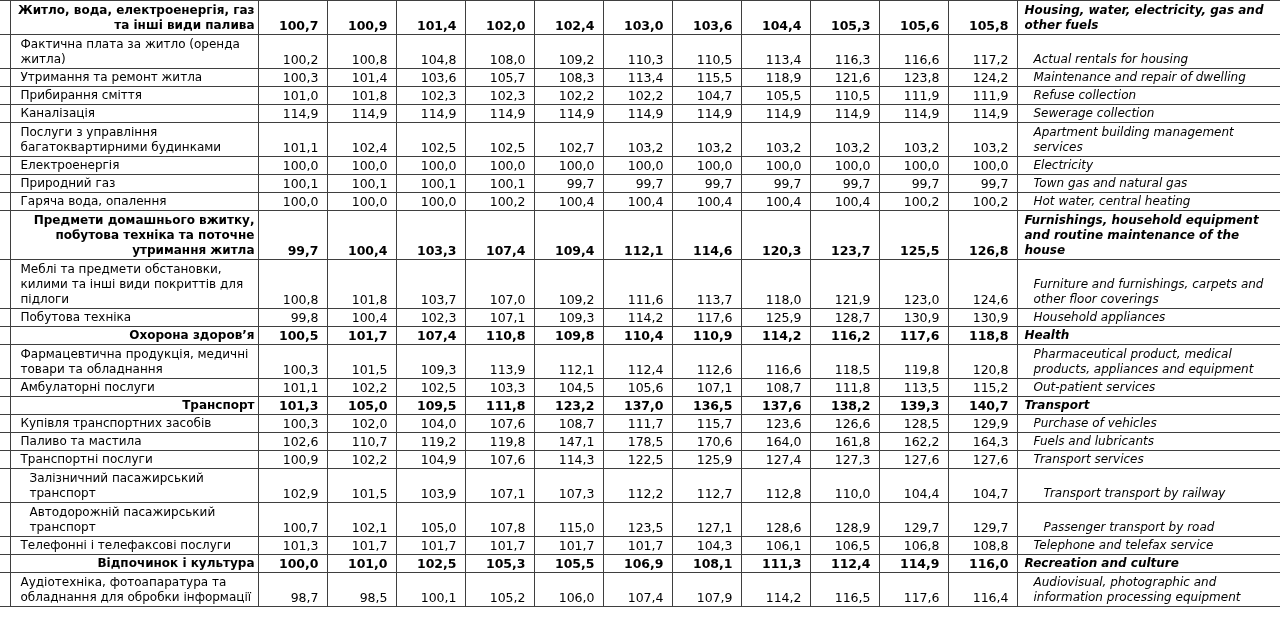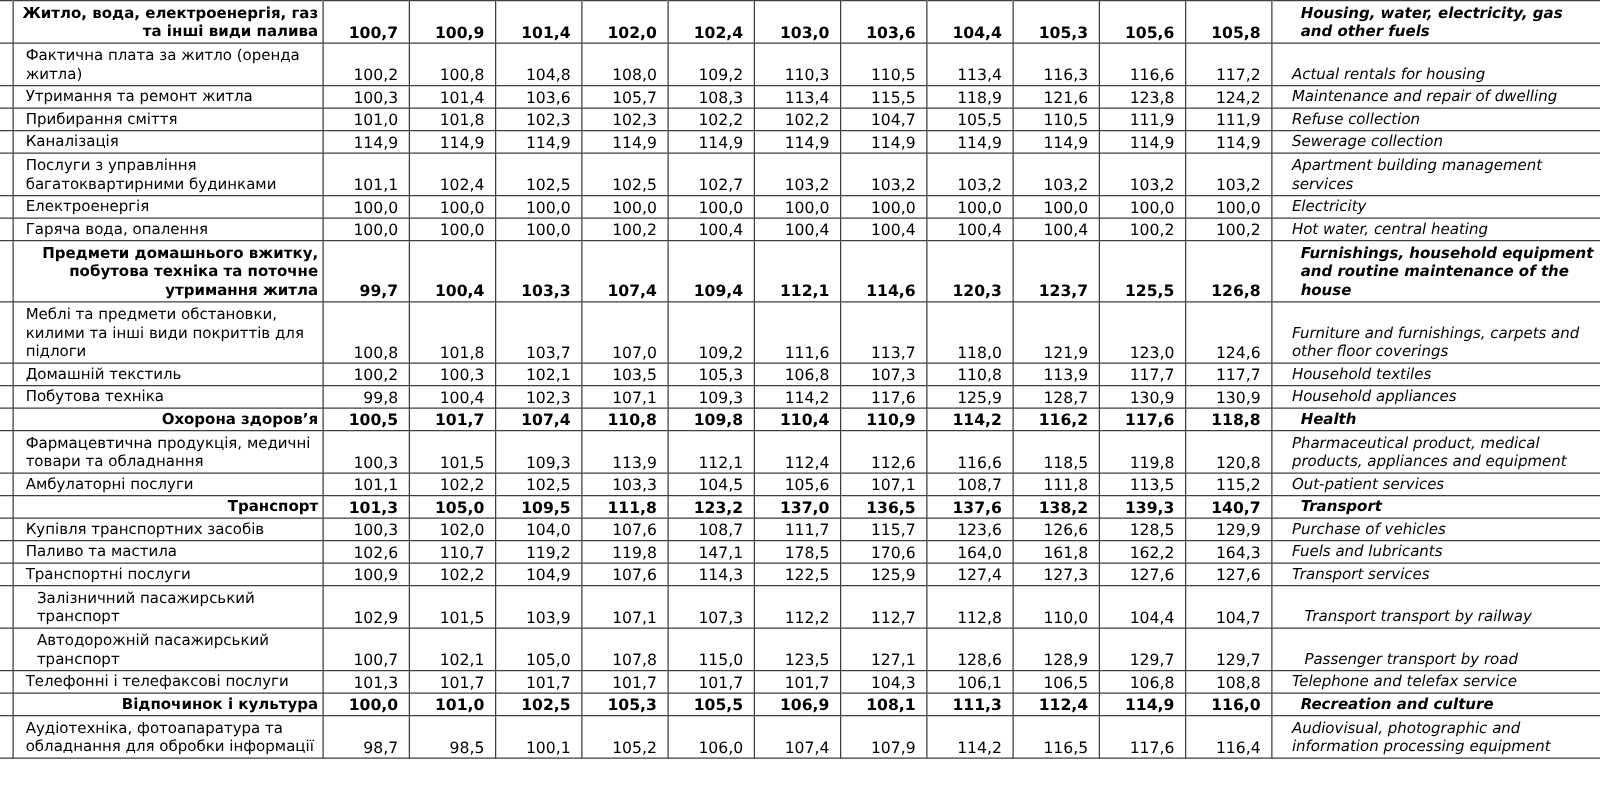--- a/index.html
+++ b/index.html
@@ -49,21 +49,21 @@
 
   
   tr.l1 td { height: 15px; }
   tr.l2 td { height: 31px; }
   tr.l3 td { height: 46px; }
 
   
   tr.ind0 td.ua-cell { padding-left: 3px; font-weight: bold; text-align: right; }
   tr.ind1 td.ua-cell { padding-left: 10px; }
   tr.ind2 td.ua-cell { padding-left: 19px; margin-left: 12px; }
-  tr.ind0 td.en-cell { padding-left: 23px; font-weight: bold; }
+  tr.ind0 td.en-cell { padding-left: 7px; font-weight: bold; }
   tr.ind1 td.en-cell { padding-left: 16px; }
   tr.ind2 td.en-cell { padding-left: 26px; }
 
   tr.section td.num-cell { font-weight: bold; }
 </style>
 </head>
 <body>
 
 <table class="cpi">
   <colgroup>
@@ -190,20 +190,36 @@
         <td class="num-cell">100,0</td>
         <td class="num-cell">100,0</td>
         <td class="num-cell">100,0</td>
         <td class="num-cell">100,0</td>
         <td class="num-cell">100,0</td>
         <td class="num-cell">100,0</td>
         <td class="en-cell">Electricity</td>
       </tr>
       <tr class="l1 ind1">
         <td class="indent-cell"></td>
+        <td class="ua-cell">Природний газ</td>
+        <td class="num-cell">100,1</td>
+        <td class="num-cell">100,1</td>
+        <td class="num-cell">100,1</td>
+        <td class="num-cell">100,1</td>
+        <td class="num-cell">99,7</td>
+        <td class="num-cell">99,7</td>
+        <td class="num-cell">99,7</td>
+        <td class="num-cell">99,7</td>
+        <td class="num-cell">99,7</td>
+        <td class="num-cell">99,7</td>
+        <td class="num-cell">99,7</td>
+        <td class="en-cell">Town gas and natural gas</td>
+      </tr>
+      <tr class="l1 ind1">
+        <td class="indent-cell"></td>
         <td class="ua-cell">Гаряча вода, опалення</td>
         <td class="num-cell">100,0</td>
         <td class="num-cell">100,0</td>
         <td class="num-cell">100,0</td>
         <td class="num-cell">100,2</td>
         <td class="num-cell">100,4</td>
         <td class="num-cell">100,4</td>
         <td class="num-cell">100,4</td>
         <td class="num-cell">100,4</td>
         <td class="num-cell">100,4</td>
@@ -238,36 +254,20 @@
         <td class="num-cell">111,6</td>
         <td class="num-cell">113,7</td>
         <td class="num-cell">118,0</td>
         <td class="num-cell">121,9</td>
         <td class="num-cell">123,0</td>
         <td class="num-cell">124,6</td>
         <td class="en-cell">Furniture and furnishings, carpets and other floor coverings</td>
       </tr>
       <tr class="l1 ind1">
         <td class="indent-cell"></td>
-        <td class="ua-cell">Домашній текстиль</td>
-        <td class="num-cell">100,2</td>
-        <td class="num-cell">100,3</td>
-        <td class="num-cell">102,1</td>
-        <td class="num-cell">103,5</td>
-        <td class="num-cell">105,3</td>
-        <td class="num-cell">106,8</td>
-        <td class="num-cell">107,3</td>
-        <td class="num-cell">110,8</td>
-        <td class="num-cell">113,9</td>
-        <td class="num-cell">117,7</td>
-        <td class="num-cell">117,7</td>
-        <td class="en-cell">Household textiles</td>
-      </tr>
-      <tr class="l1 ind1">
-        <td class="indent-cell"></td>
         <td class="ua-cell">Побутова техніка</td>
         <td class="num-cell">99,8</td>
         <td class="num-cell">100,4</td>
         <td class="num-cell">102,3</td>
         <td class="num-cell">107,1</td>
         <td class="num-cell">109,3</td>
         <td class="num-cell">114,2</td>
         <td class="num-cell">117,6</td>
         <td class="num-cell">125,9</td>
         <td class="num-cell">128,7</td>

